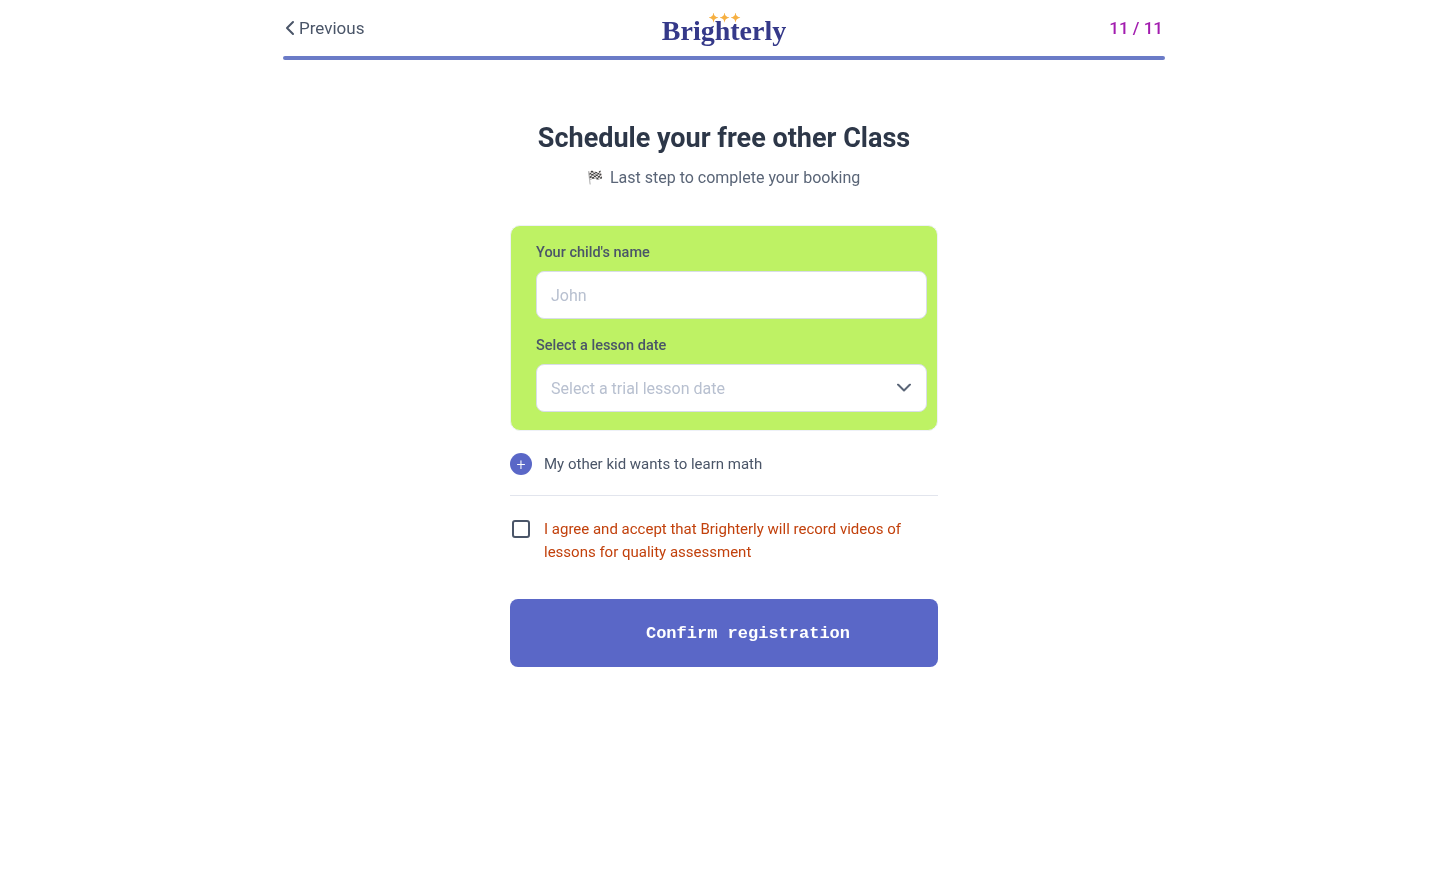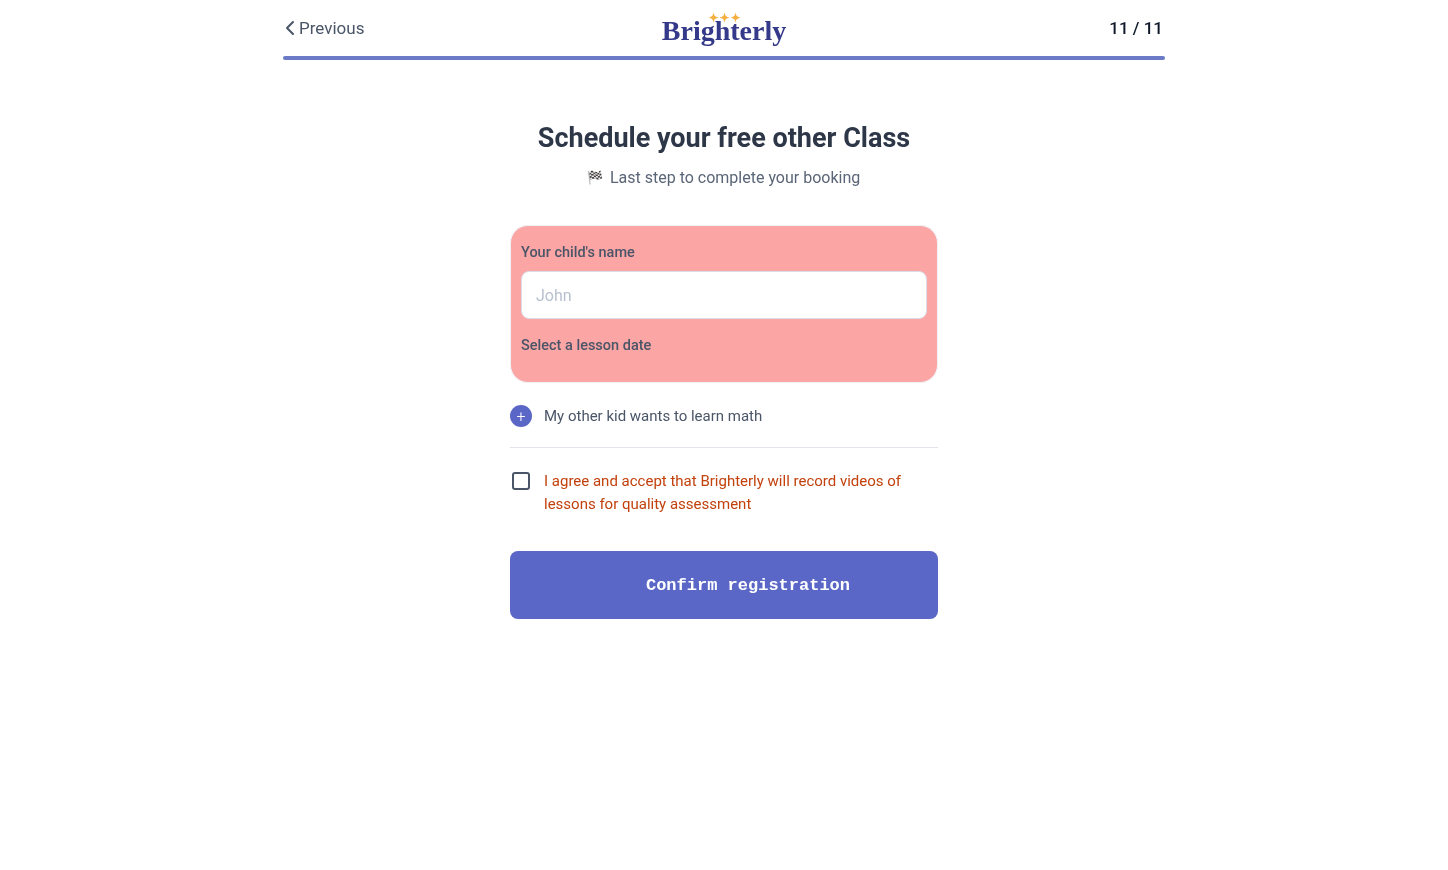--- a/index.html
+++ b/index.html
@@ -51,21 +51,21 @@
       align-items: center;
       line-height: 0.9;
     }
     .logo-sparkle {
       font-size: 12px;
       color: #f6b042;
       letter-spacing: -1px;
       margin-bottom: -6px;
     }
     .step-counter {
-      color: #0f172a;
+      color: #a21caf;
       font-size: 17px;
       font-weight: 500;
     }
     .progress-bar {
       width: 100%;
       height: 4px;
       background: #6b7bc7;
       border-radius: 2px;
     }
     .content {
@@ -83,23 +83,23 @@
     .subtitle {
       font-size: 16px;
       color: #5a6577;
       margin-bottom: 38px;
       display: flex;
       align-items: center;
       justify-content: center;
       gap: 6px;
     }
     .form-card {
-      background: #fca5a5;
-      border-radius: 18px;
-      padding: 18px 10px 18px 10px;
+      background: #bef264;
+      border-radius: 10px;
+      padding: 18px 10px 18px 25px;
       text-align: left;
       border: 1px solid #eef1f7;
     }
     .form-group {
       margin-bottom: 18px;
     }
     .form-group:last-child {
       margin-bottom: 0;
     }
     .form-label {
@@ -236,20 +236,28 @@
     </div>
 
     <div class="form-card">
       <div class="form-group">
         <label class="form-label">Your child's name</label>
         <input type="text" class="form-input" placeholder="John" style="">
       </div>
 
       <div class="form-group">
         <label class="form-label">Select a lesson date</label>
+        <div class="select-wrapper">
+          <div class="form-select">
+            <span>Select a trial lesson date</span>
+          </div>
+          <svg class="chevron-down" viewBox="0 0 14 9" fill="none">
+            <path d="M1 1L7 7L13 1" stroke="#5a6577" stroke-width="2" stroke-linecap="round" stroke-linejoin="round"></path>
+          </svg>
+        </div>
       </div>
 
     </div>
 
     <div class="add-kid-row">
       <div class="plus-circle">+</div>
       <span class="add-kid-text">My other kid wants to learn math</span>
     </div>
 
     <div class="checkbox-row">

